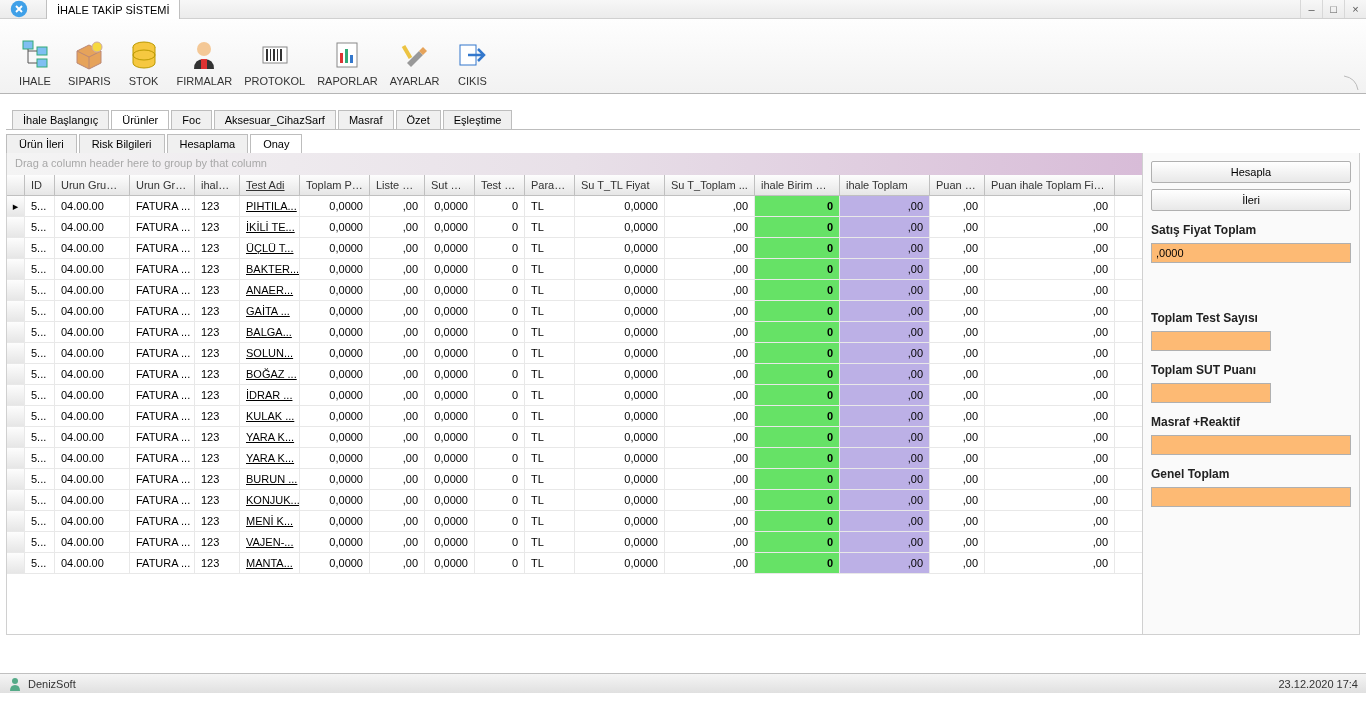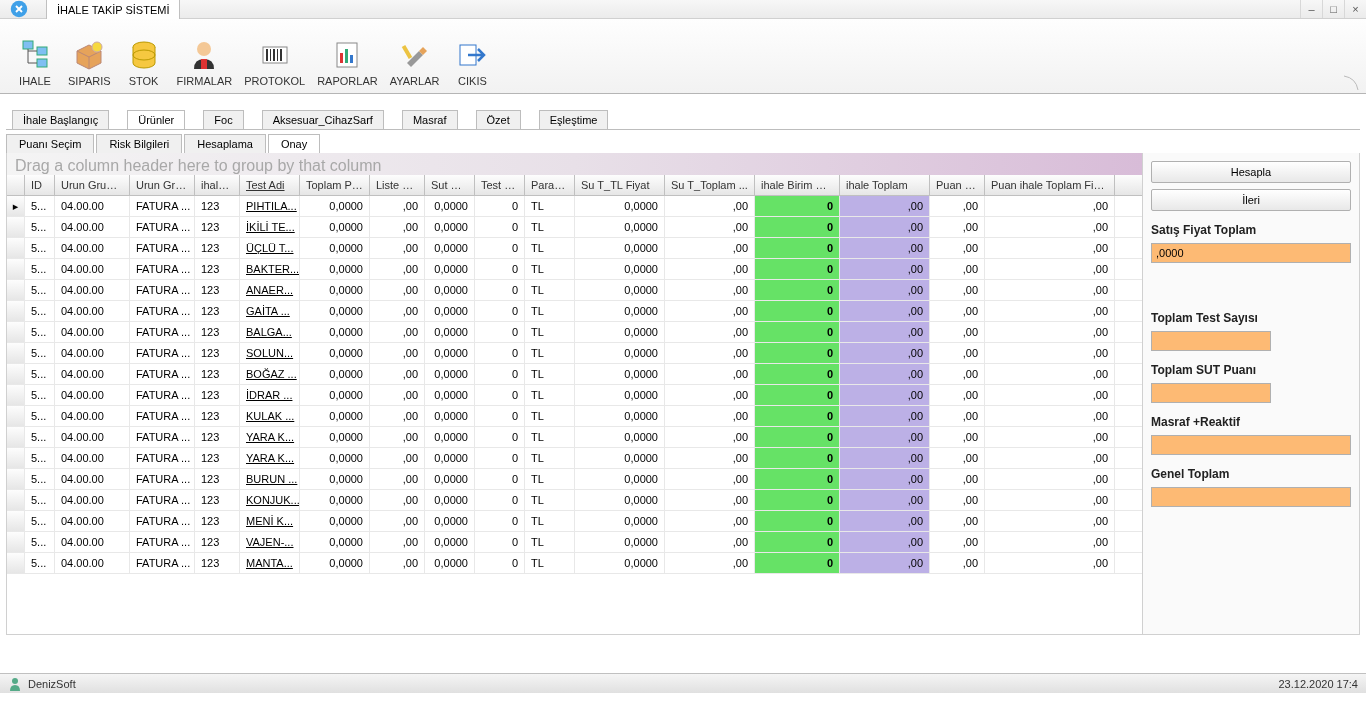--- a/index.html
+++ b/index.html
@@ -11,32 +11,32 @@
 .tab-title { background: #fff; border: 1px solid #c0c0c0; border-bottom: none; padding: 14px 10px; font-size: 11px; margin-left: 8px; height: 17px; display: flex; align-items: center; }
 .sys-controls { margin-left: auto; display: flex; }
 .sys-btn { width: 22px; height: 18px; display: flex; align-items: center; justify-content: center; font-size: 11px; color: #555; border-left: 1px solid #d8d8d8; cursor: pointer; }
 
 .ribbon { height: 75px; background: linear-gradient(#fefefe,#f2f2f2); border-bottom: 1px solid #b5b5b5; display: flex; padding: 4px 8px; gap: 0; position: relative; }
 .ribbon-item { display: flex; flex-direction: column; align-items: center; justify-content: flex-end; padding: 2px 6px; cursor: pointer; min-width: 54px; }
 .ribbon-item .ico { width: 36px; height: 36px; display: flex; align-items: center; justify-content: center; margin-bottom: 2px; }
 .ribbon-item span { font-size: 11px; color: #333; }
 .ribbon-handle { position:absolute; right:0; bottom:-1px; width:30px; height:22px; display:flex; align-items:center; justify-content:center; }
 
-.tabstrip { display: flex; padding: 4px 6px 0 6px; gap: 16px; border-bottom: 1px solid #bdbdbd; margin: 12px 6px 0 6px; }
+.tabstrip { display: flex; padding: 4px 6px 0 6px; gap: 0; border-bottom: 1px solid #bdbdbd; margin: 12px 6px 0 6px; }
 .tab { padding: 3px 10px; font-size: 11px; border: 1px solid #bdbdbd; background: #f0f0f0; border-bottom: none; cursor: pointer; margin-right: 2px; }
 .tab.active { background: #fff; }
 
 .subtabstrip { display: flex; padding: 4px 0 0 0; margin: 0 6px; }
 .subtab { padding: 3px 12px; font-size: 11px; border: 1px solid #bdbdbd; background: #f0f0f0; border-bottom: none; cursor: pointer; margin-right: 2px; }
 .subtab.active { background: #fff; }
 
 .content { display: flex; margin: 0 6px; border: 1px solid #d0d0d0; border-top: none; height: 482px; }
 
 .grid-area { flex: 1; display: flex; flex-direction: column; border-right: 1px solid #d0d0d0; overflow: hidden; }
-.group-bar { height: 22px; padding: 4px 8px; font-size: 16px; color: #a8a8a8; background: linear-gradient(90deg, #f4f4f4 0%, #e8e0e8 50%, #d8bcd8 100%); cursor: grab; }
+.group-bar { height: 22px; padding: 4px 8px; font-size: 11px; color: #a8a8a8; background: linear-gradient(90deg, #f4f4f4 0%, #e8e0e8 50%, #d8bcd8 100%); cursor: grab; }
 .grid-header { display: flex; background: linear-gradient(#fdfdfd,#e6e6e6); border-bottom: 1px solid #c0c0c0; }
 .grid-header .cell { border-right: 1px solid #c0c0c0; padding: 4px 6px; font-size: 11px; color: #333; white-space: nowrap; overflow: hidden; text-overflow: ellipsis; }
 .grid-body { flex:1; overflow-y: auto; }
 .row { display: flex; border-bottom: 1px solid #e8e8e8; height: 21px; }
 .row .cell { border-right: 1px solid #e8e8e8; padding: 2px 6px; font-size: 11px; white-space: nowrap; overflow: hidden; text-overflow: ellipsis; display: flex; align-items: center; }
 .row .cell.num { justify-content: flex-end; }
 .row .cell.green { background: #66e266; font-weight: 600; }
 .row .cell.purple { background: #bcb0e6; }
 
 .c0 { width: 18px; background: linear-gradient(#fdfdfd,#e6e6e6); justify-content:center; }
@@ -181,21 +181,21 @@
 <div class="tabstrip" id="main-tabs">
     <div class="tab">İhale Başlangıç</div>
     <div class="tab active">Ürünler</div>
     <div class="tab">Foc</div>
     <div class="tab">Aksesuar_CihazSarf</div>
     <div class="tab">Masraf</div>
     <div class="tab">Özet</div>
     <div class="tab">Eşleştime</div>
   </div>
 <div class="subtabstrip" id="sub-tabs">
-    <div class="subtab">Puanı Seçim</div>
+    <div class="subtab">Ürün İleri</div>
     <div class="subtab">Risk Bilgileri</div>
     <div class="subtab">Hesaplama</div>
     <div class="subtab active">Onay</div>
   </div>
 
 <div class="content">
   <div class="grid-area">
     <div class="group-bar">Drag a column header here to group by that column</div>
     <div class="grid-header" id="grid-header">
         <div class="cell c0"></div>

